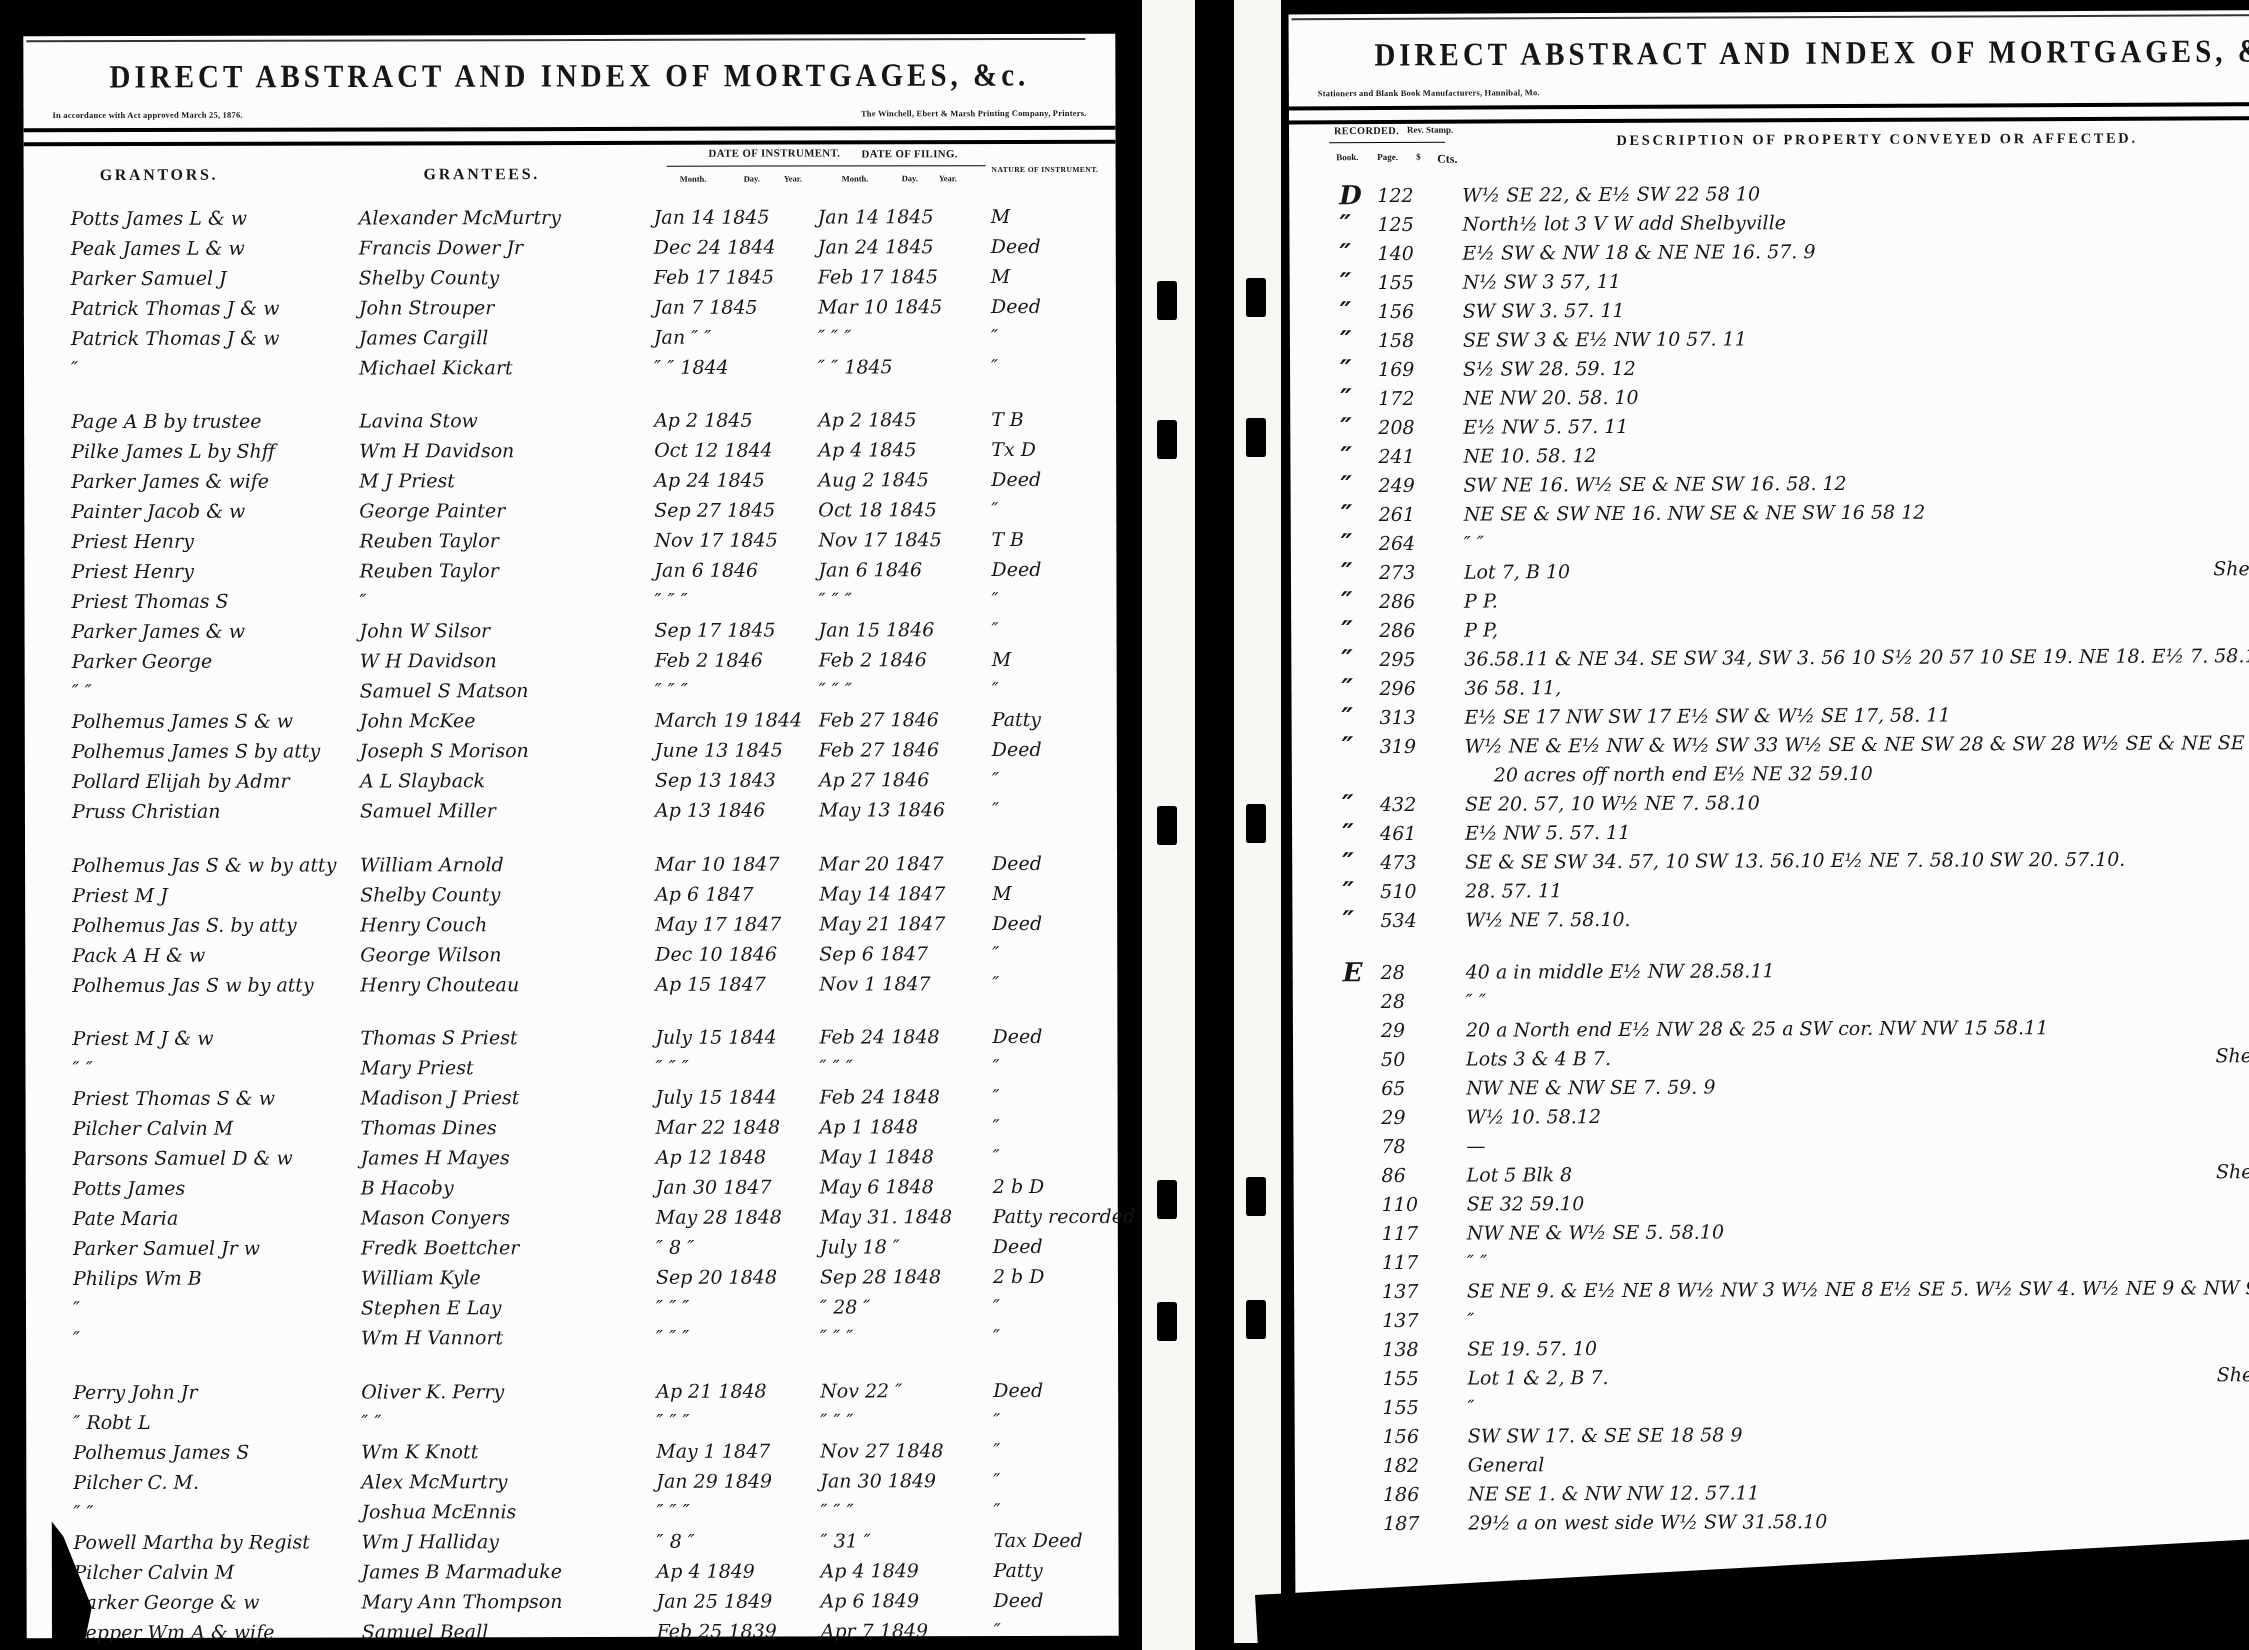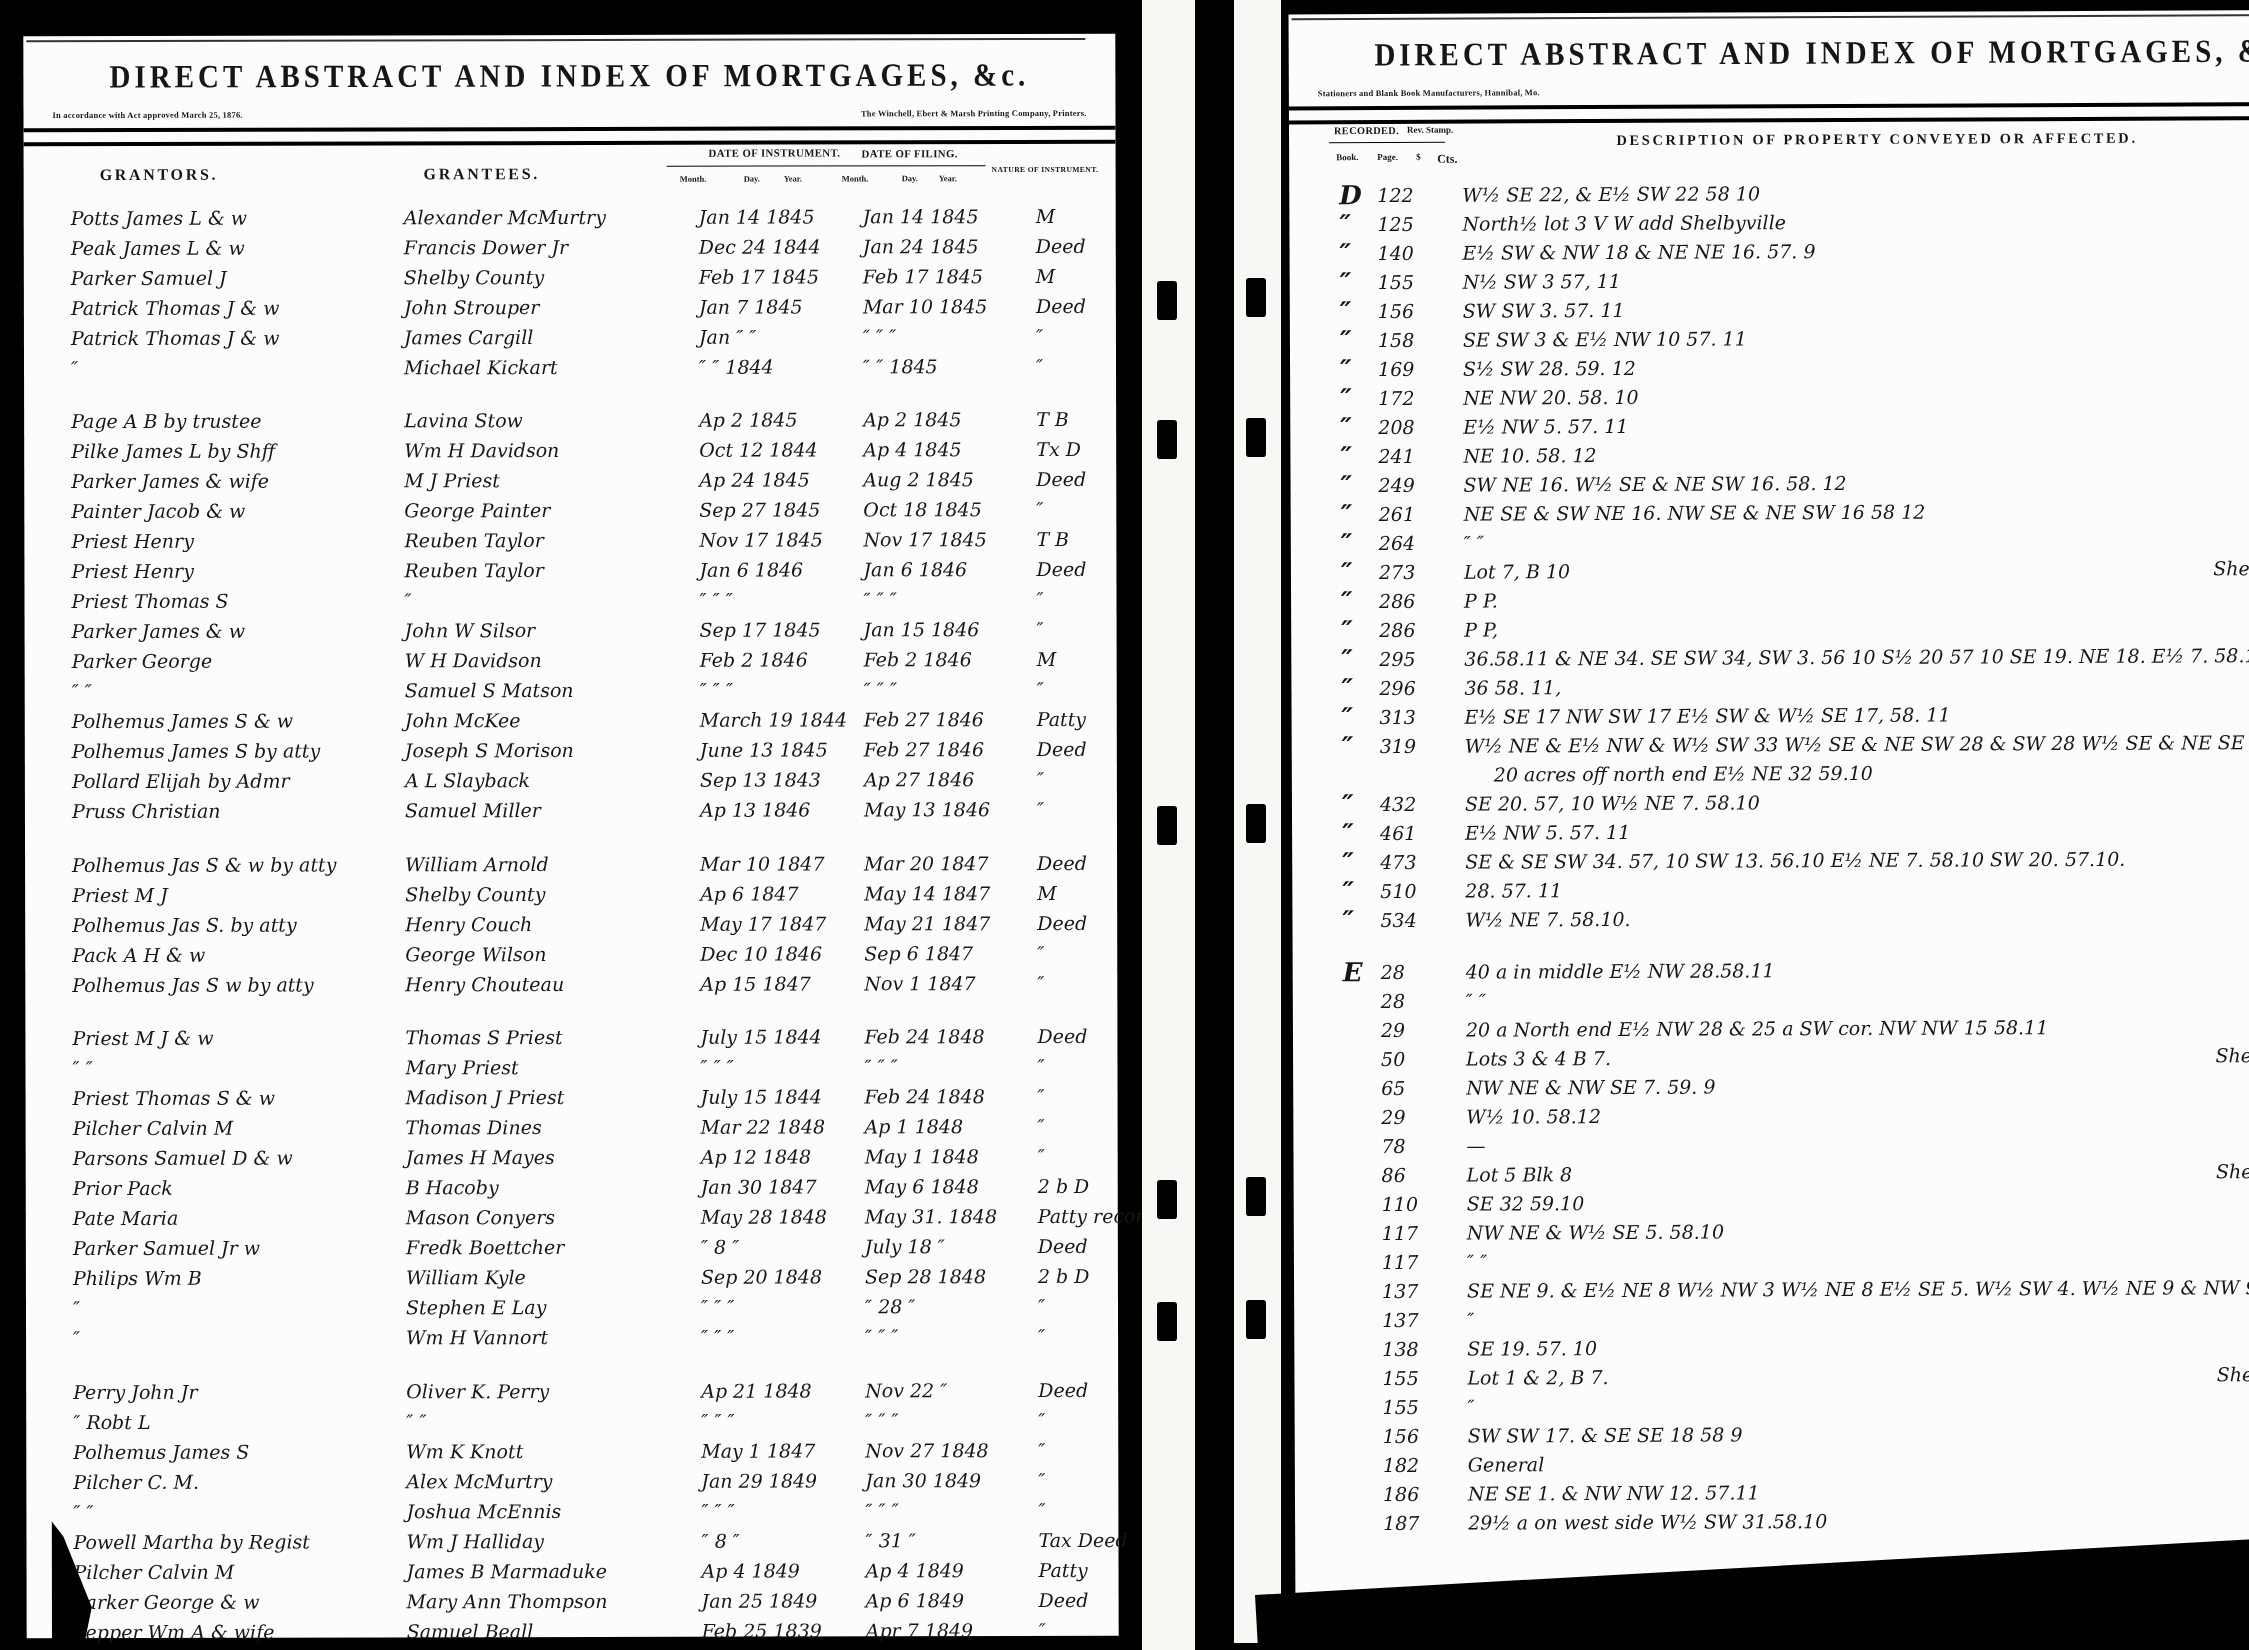--- a/index.html
+++ b/index.html
@@ -43,21 +43,21 @@
   .rp-dollar{left:127px;top:28px;font-size:9px;} .rp-cts{left:148px;top:28px;font-size:12px;}
   .rp-desc{position:absolute;left:193px;right:108px;top:9px;text-align:center;
     font-size:14.4px;font-weight:bold;letter-spacing:2.7px;white-space:nowrap;}
 
   
   .hand{font-family:"DejaVu Serif",serif;font-style:italic;white-space:nowrap;}
 
   .tablebody{margin-top:2.7px;}
   .lrow{display:flex;height:30px;align-items:center;font-size:19px;}
   .c-g{flex:0 0 288px;padding-left:47px;overflow:visible;}
-  .c-e{flex:0 0 295px;margin-left:45px;}
+  .c-e{flex:0 0 295px;}
   .c-i{flex:0 0 164px;}
   .c-f{flex:0 0 173px;}
   .c-n{flex:1 1 auto;}
   .rowgap{height:23.4px;}
 
   .rrow{display:flex;min-height:29px;align-items:flex-start;font-size:19px;line-height:28px;}
   .c-b{flex:0 0 38px;padding-left:50px;font-size:26px;font-weight:600;line-height:28px;}
   .c-p{flex:0 0 85px;}
   .c-dwrap{flex:1 1 auto;position:relative;}
   .dline{position:relative;padding-right:189px;}
@@ -307,21 +307,21 @@
         <span class="c-n hand">″</span>
       </div>
       <div class="lrow">
         <span class="c-g hand">Parsons Samuel D &amp; w</span>
         <span class="c-e hand">James H Mayes</span>
         <span class="c-i hand">Ap 12 1848</span>
         <span class="c-f hand">May 1 1848</span>
         <span class="c-n hand">″</span>
       </div>
       <div class="lrow">
-        <span class="c-g hand">Prior Pack</span>
+        <span class="c-g hand">Potts James</span>
         <span class="c-e hand">B Hacoby</span>
         <span class="c-i hand">Jan 30 1847</span>
         <span class="c-f hand">May 6 1848</span>
         <span class="c-n hand">2 b D</span>
       </div>
       <div class="lrow">
         <span class="c-g hand">Pate Maria</span>
         <span class="c-e hand">Mason Conyers</span>
         <span class="c-i hand">May 28 1848</span>
         <span class="c-f hand">May 31. 1848</span>

